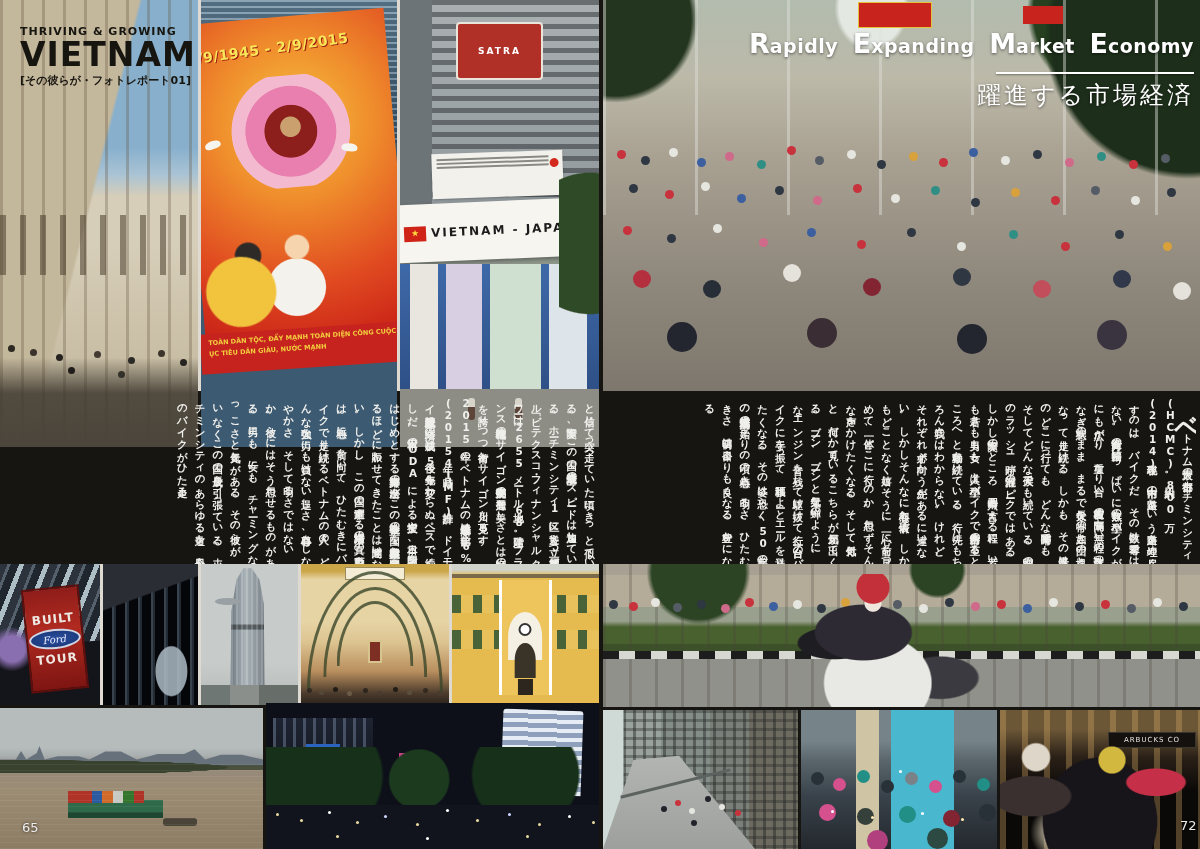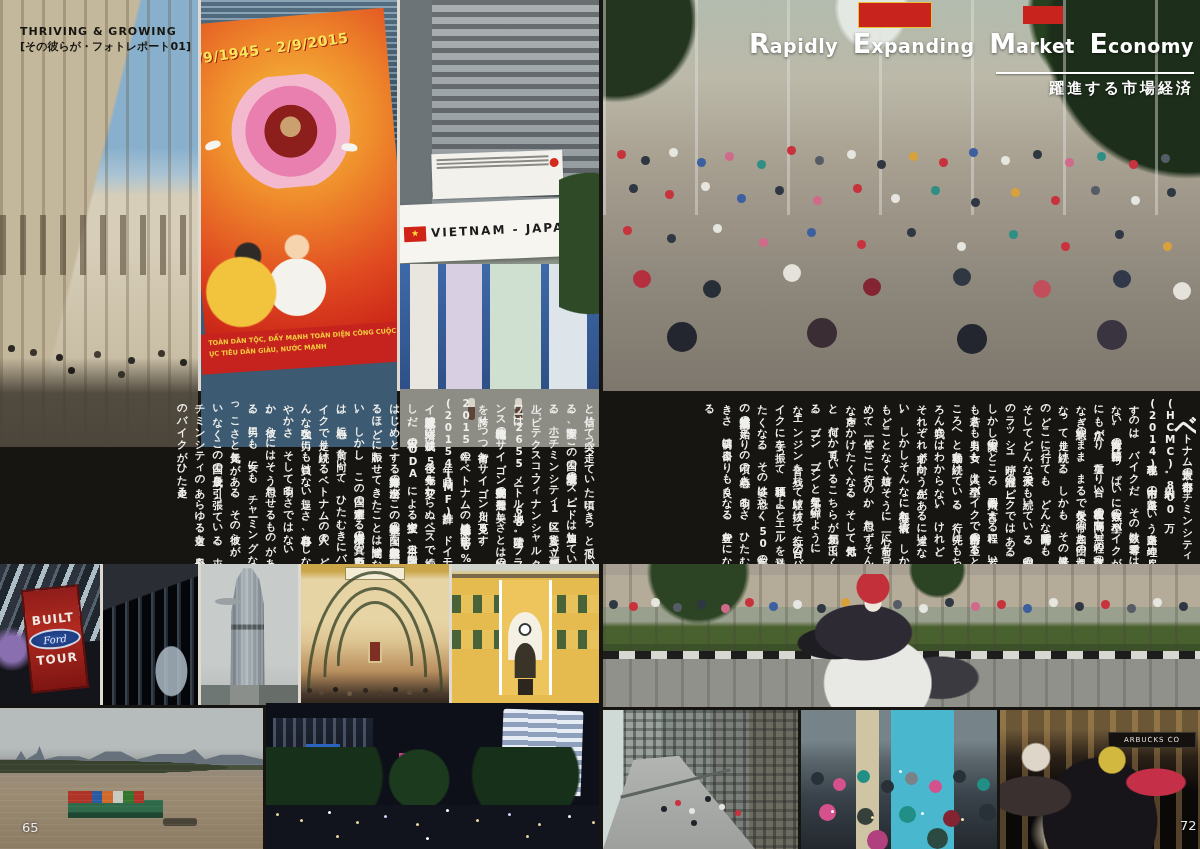--- a/index.html
+++ b/index.html
@@ -97,21 +97,21 @@
     6px 76px 0 #c8323c,50px 84px 0 #2e3742,96px 74px 0 #e6e6e0,142px 88px 0 #cf6a8a,190px 78px 0 #3c5fa0,240px 90px 0 #c8323c,290px 78px 0 #2e3742,340px 92px 0 #e6e6e0,392px 80px 0 #2f8f85,444px 92px 0 #c8323c,498px 80px 0 #2e3742,546px 92px 0 #d9a13c}
   #main-fg{left:30px;top:270px;width:18px;height:18px;border-radius:50%;background:#b4303e;box-shadow:
     70px 10px 0 #272e38,150px -6px 0 #e4e2da,230px 8px 0 #832432,320px -2px 0 #2e3742,400px 10px 0 #c14e5a,480px 0 0 #30384a,540px 12px 0 #e4e2da,
     40px 58px 0 6px #23262e,180px 54px 0 6px #3a2e34,330px 60px 0 6px #23262e,470px 56px 0 6px #3a3440}
   .en-title{right:6px;top:28px;color:#fff;text-align:left;font-weight:bold;white-space:nowrap;
     text-shadow:0 1px 3px rgba(0,0,0,.55)}
   .en-title .w{margin-left:9px}
   .en-title .cap{font-size:27px}
   .en-title .rest{font-size:19px;letter-spacing:.5px}
   #title-rule{right:6px;top:72px;width:198px;height:2px;background:#fff;box-shadow:0 1px 2px rgba(0,0,0,.4)}
-  #jp-sub{right:6px;top:79px;color:#fff;font-size:15px;font-weight:bold;letter-spacing:3px;
+  #jp-sub{right:6px;top:79px;color:#fff;font-size:24px;font-weight:normal;letter-spacing:3px;
     text-shadow:0 1px 3px rgba(0,0,0,.55);white-space:nowrap}
   #headline{right:8px;top:112px;color:#fff;font-size:31px;font-weight:bold;letter-spacing:.5px;
     text-shadow:0 2px 5px rgba(0,0,0,.5);white-space:nowrap}
 
   
   .vtext{position:absolute;top:397px;height:168px;writing-mode:vertical-rl;text-orientation:upright;
     color:#efefec;font-size:10.4px;line-height:17.7px;font-weight:bold;overflow:hidden}
   #vtext-right{left:610px;width:586px}
   #vtext-left{left:64px;width:534px}
   .dropcap{font-size:26px;line-height:17.7px}
@@ -263,20 +263,21 @@
 
 <div class="spread">
 
   <div class="band" id="band-top">
 
     <div class="ph" id="ph-cityhall">
       <div class="fx" id="cityhall-arches"></div>
       <div class="fx" id="cityhall-bikes"></div>
       <div class="fx title-block">
         <div class="kicker">THRIVING &amp; GROWING</div>
+        <div class="mag-title">VIETNAM</div>
         <div class="series">[その彼らが・フォトレポート01]</div>
       </div>
     </div>
 
     <div class="ph" id="ph-poster">
       <div class="fx" id="poster-glass"></div>
       <div class="fx" id="poster-panel">
         <div class="fx" id="poster-dates">2/9/1945 - 2/9/2015</div>
         <div class="fx" id="poster-lotus"></div>
         <div class="fx dove" id="dove-l"></div>
@@ -284,20 +285,21 @@
         <div class="fx" id="poster-figures"></div>
         <div class="fx" id="poster-slogan">
           <span>TOÀN DÂN TỘC, ĐẨY MẠNH TOÀN DIỆN CÔNG CUỘC ĐỔI MỚI</span><br>
           <span>ỤC TIÊU DÂN GIÀU, NƯỚC MẠNH</span>
         </div>
       </div>
     </div>
 
     <div class="ph" id="ph-sign">
       <div class="fx" id="sign-bldg"></div>
+      <div class="fx" id="sign-satra">SATRA</div>
       <div class="fx" id="sign-permit">
         <i></i>
           <i></i>
           <i></i>
         <span class="fx" id="permit-sun"></span>
       </div>
       <div class="fx" id="sign-banner">
         <span class="flag-vn"></span>
         <span id="sign-banner-text">VIETNAM - JAPAN</span>
         <span class="flag-jp"></span>

